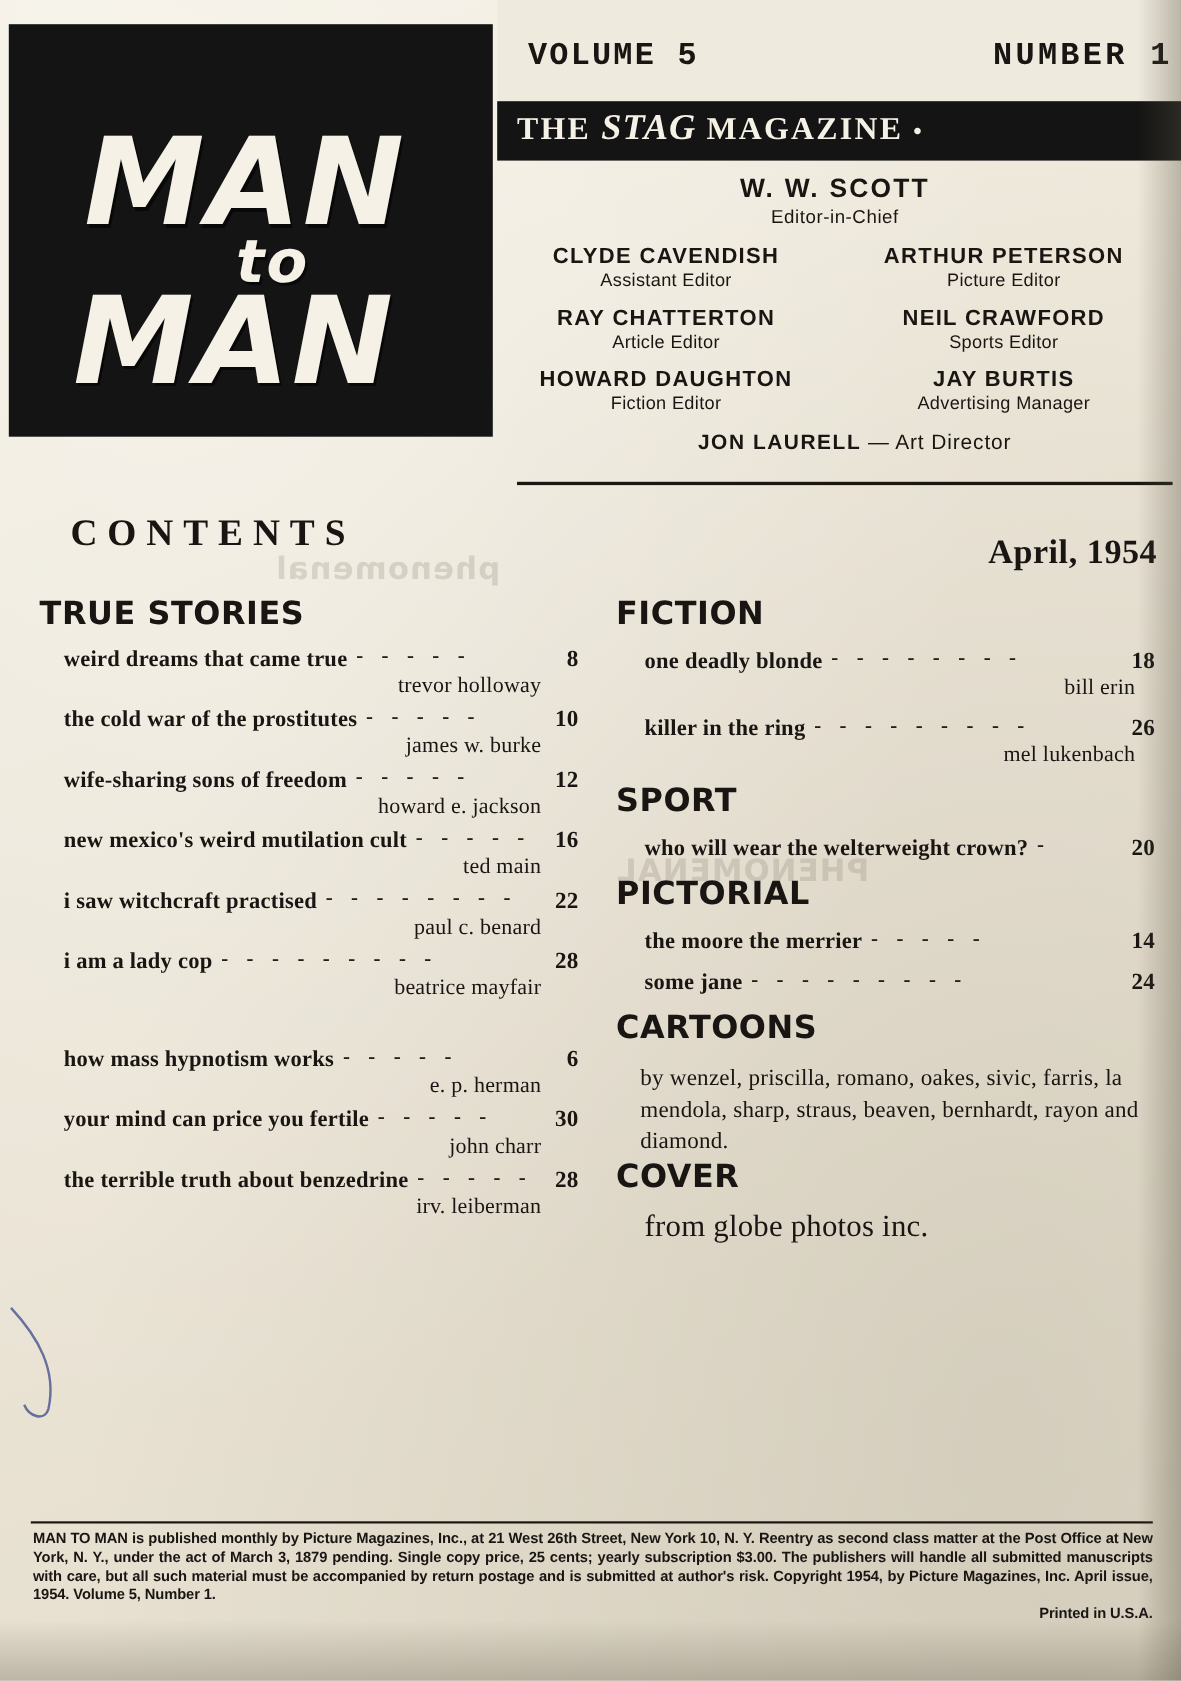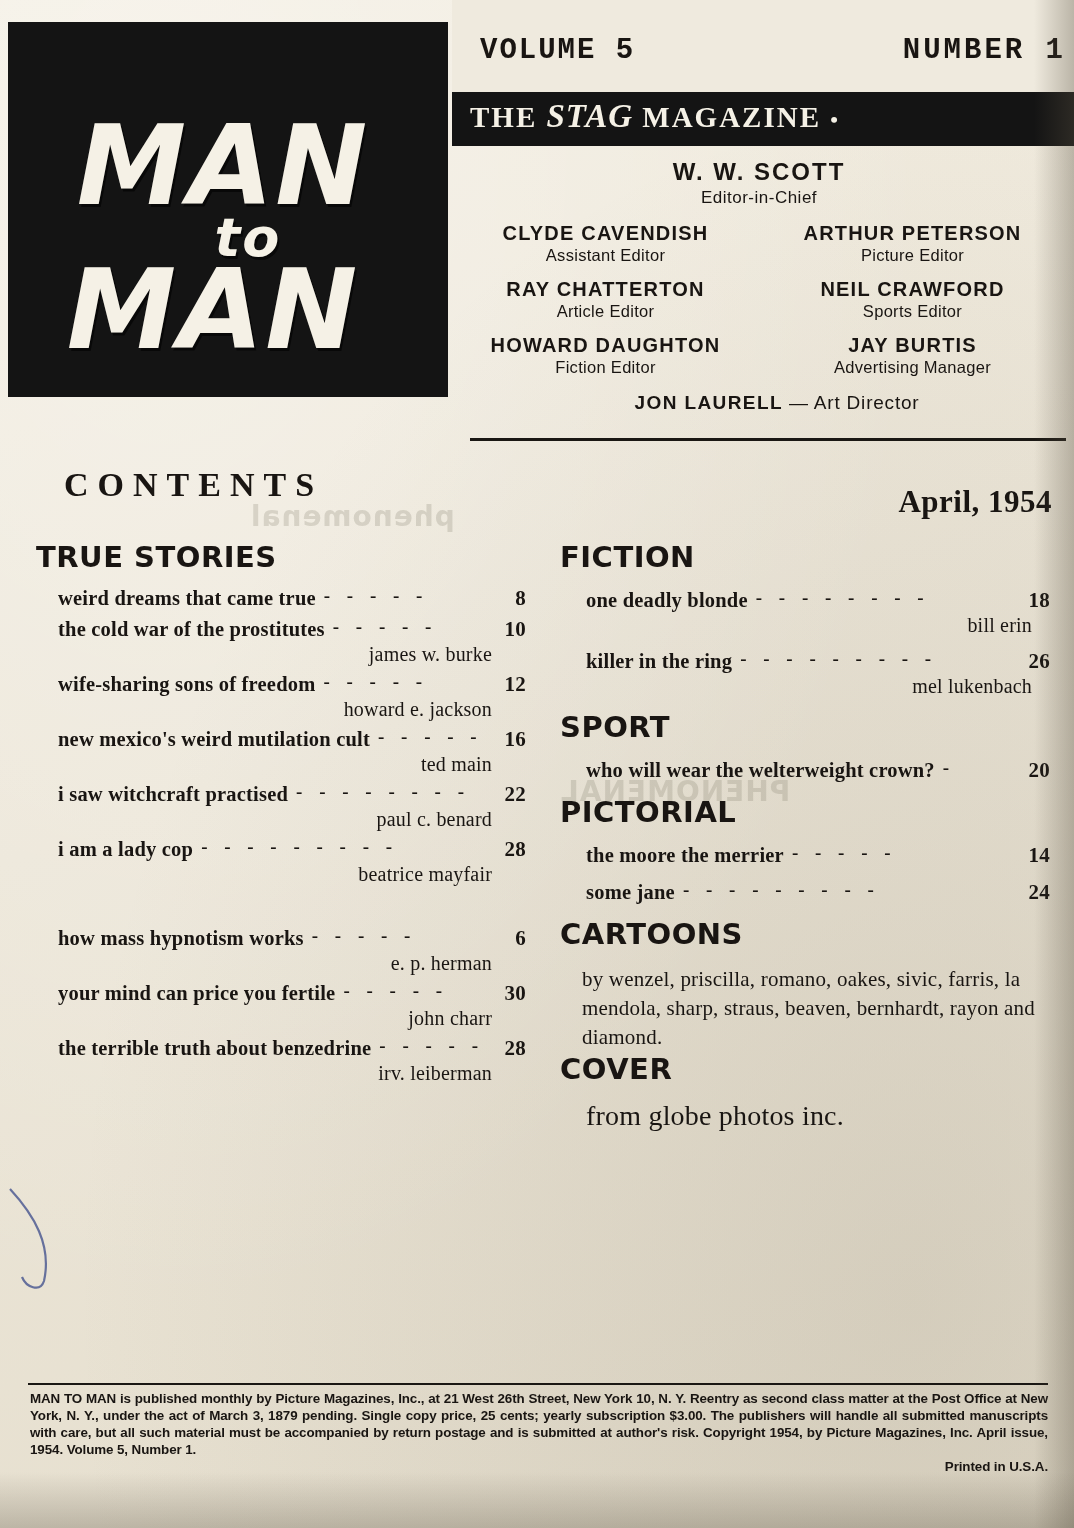--- a/index.html
+++ b/index.html
@@ -359,20 +359,21 @@
 
     <div class="sec">
       <div class="sec-title">TRUE STORIES</div>
 
       <div class="entry">
         <div class="entry-line">
           <span class="entry-title">weird dreams that came true</span>
           <span class="dots">- - - - -</span>
           <span class="page-num">8</span>
         </div>
+        <div class="byline">trevor holloway</div>
       </div>
 
       <div class="entry">
         <div class="entry-line">
           <span class="entry-title">the cold war of the prostitutes</span>
           <span class="dots">- - - - -</span>
           <span class="page-num">10</span>
         </div>
         <div class="byline">james w. burke</div>
       </div>

